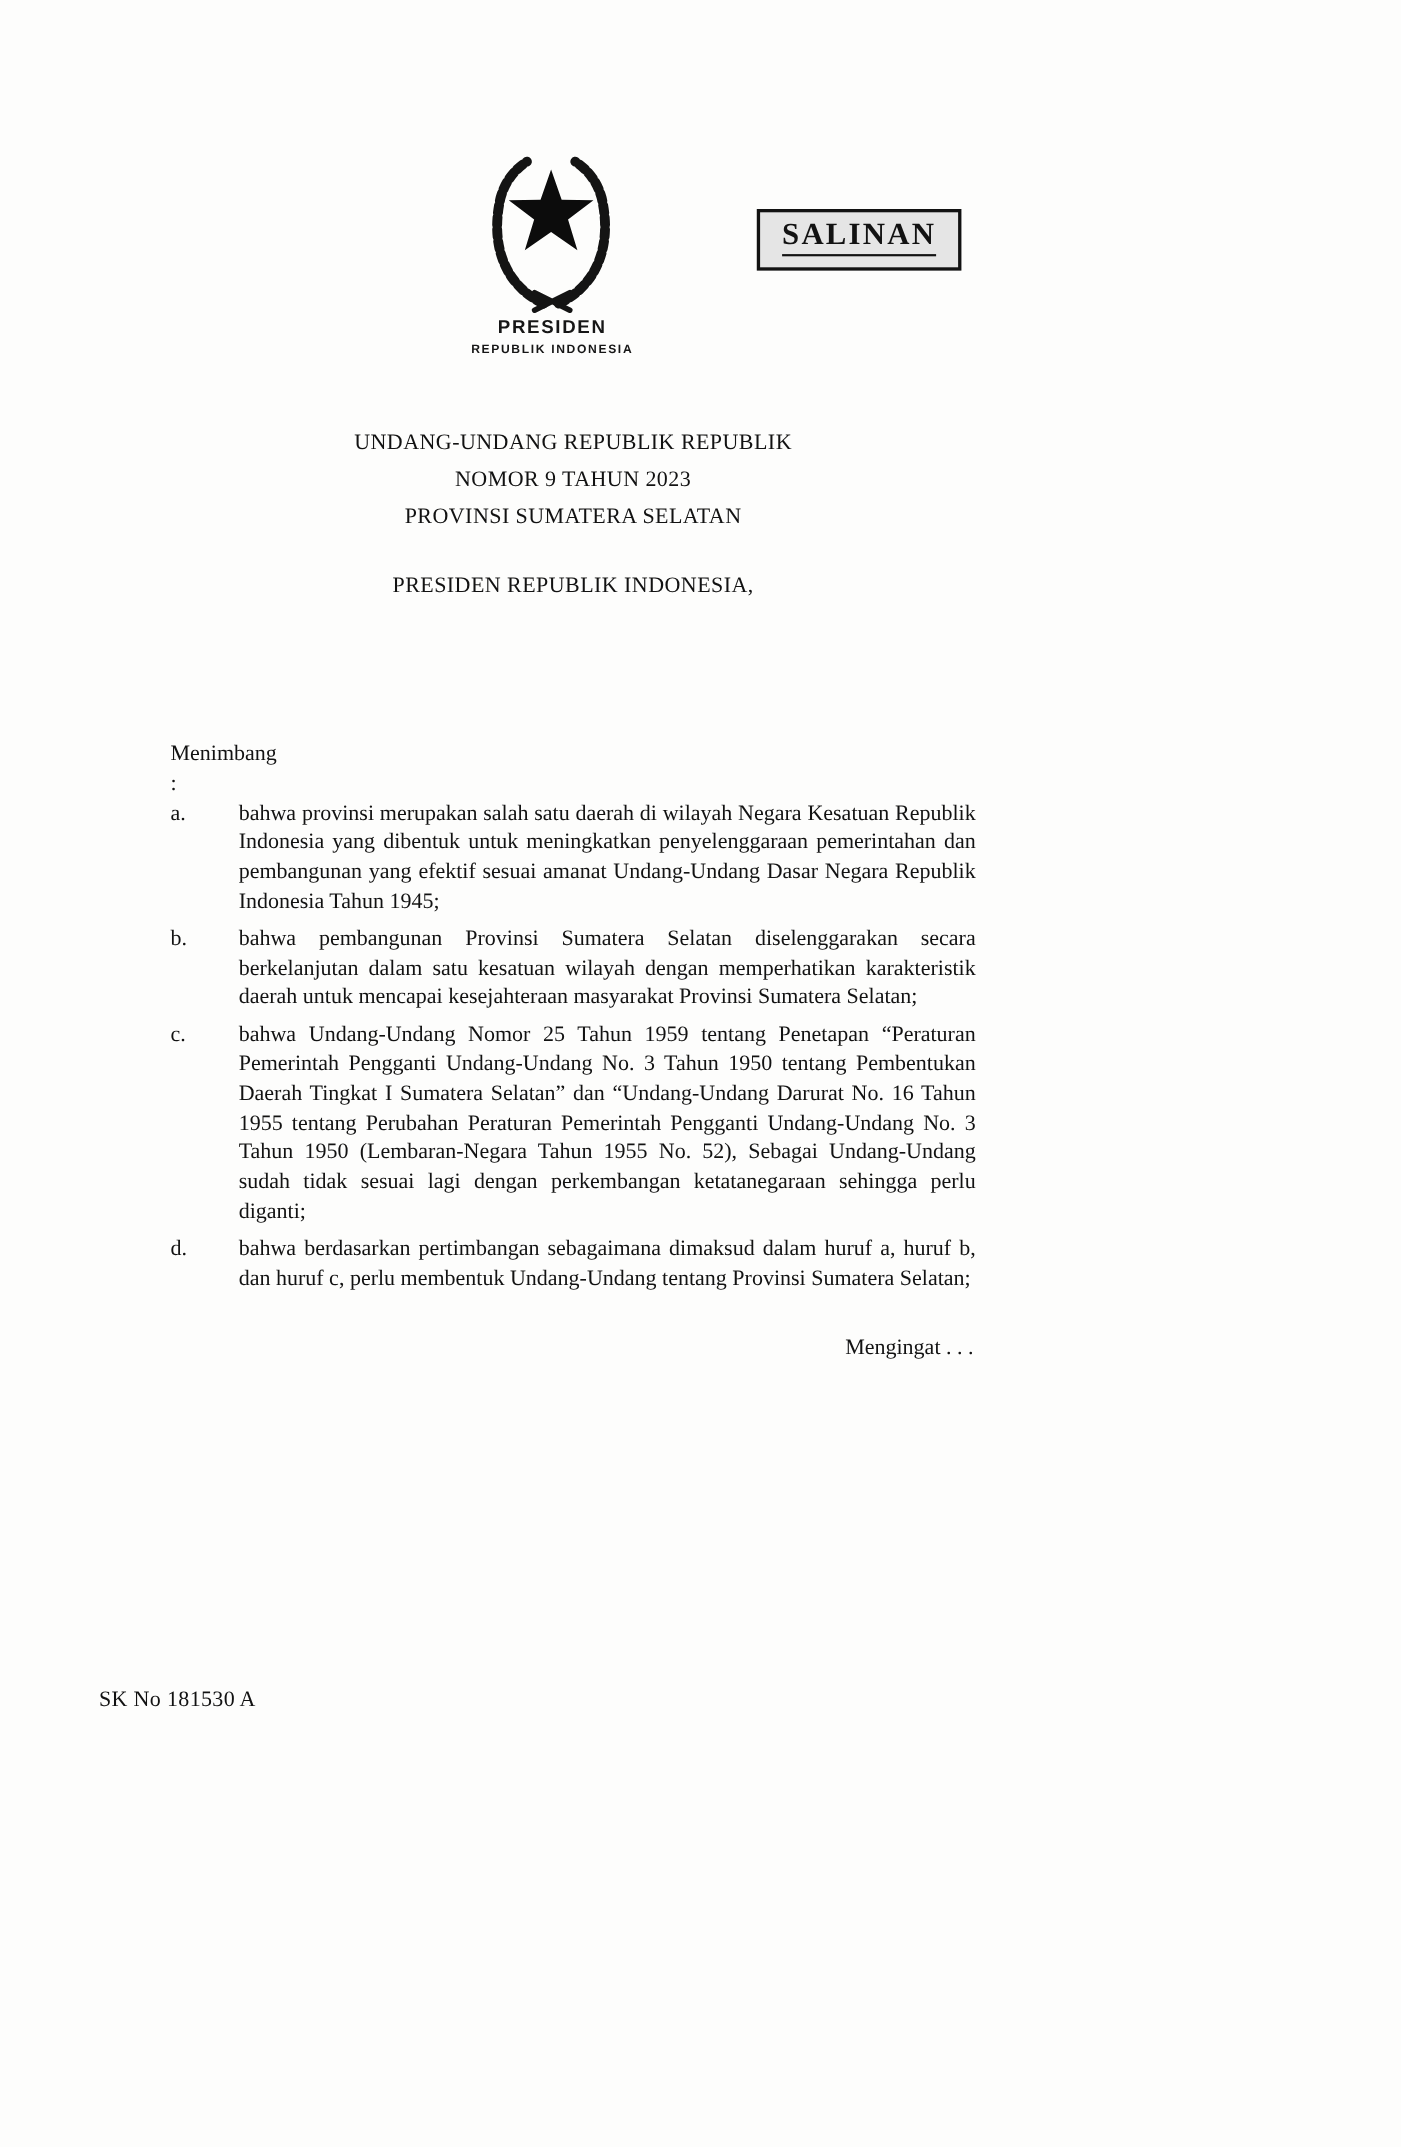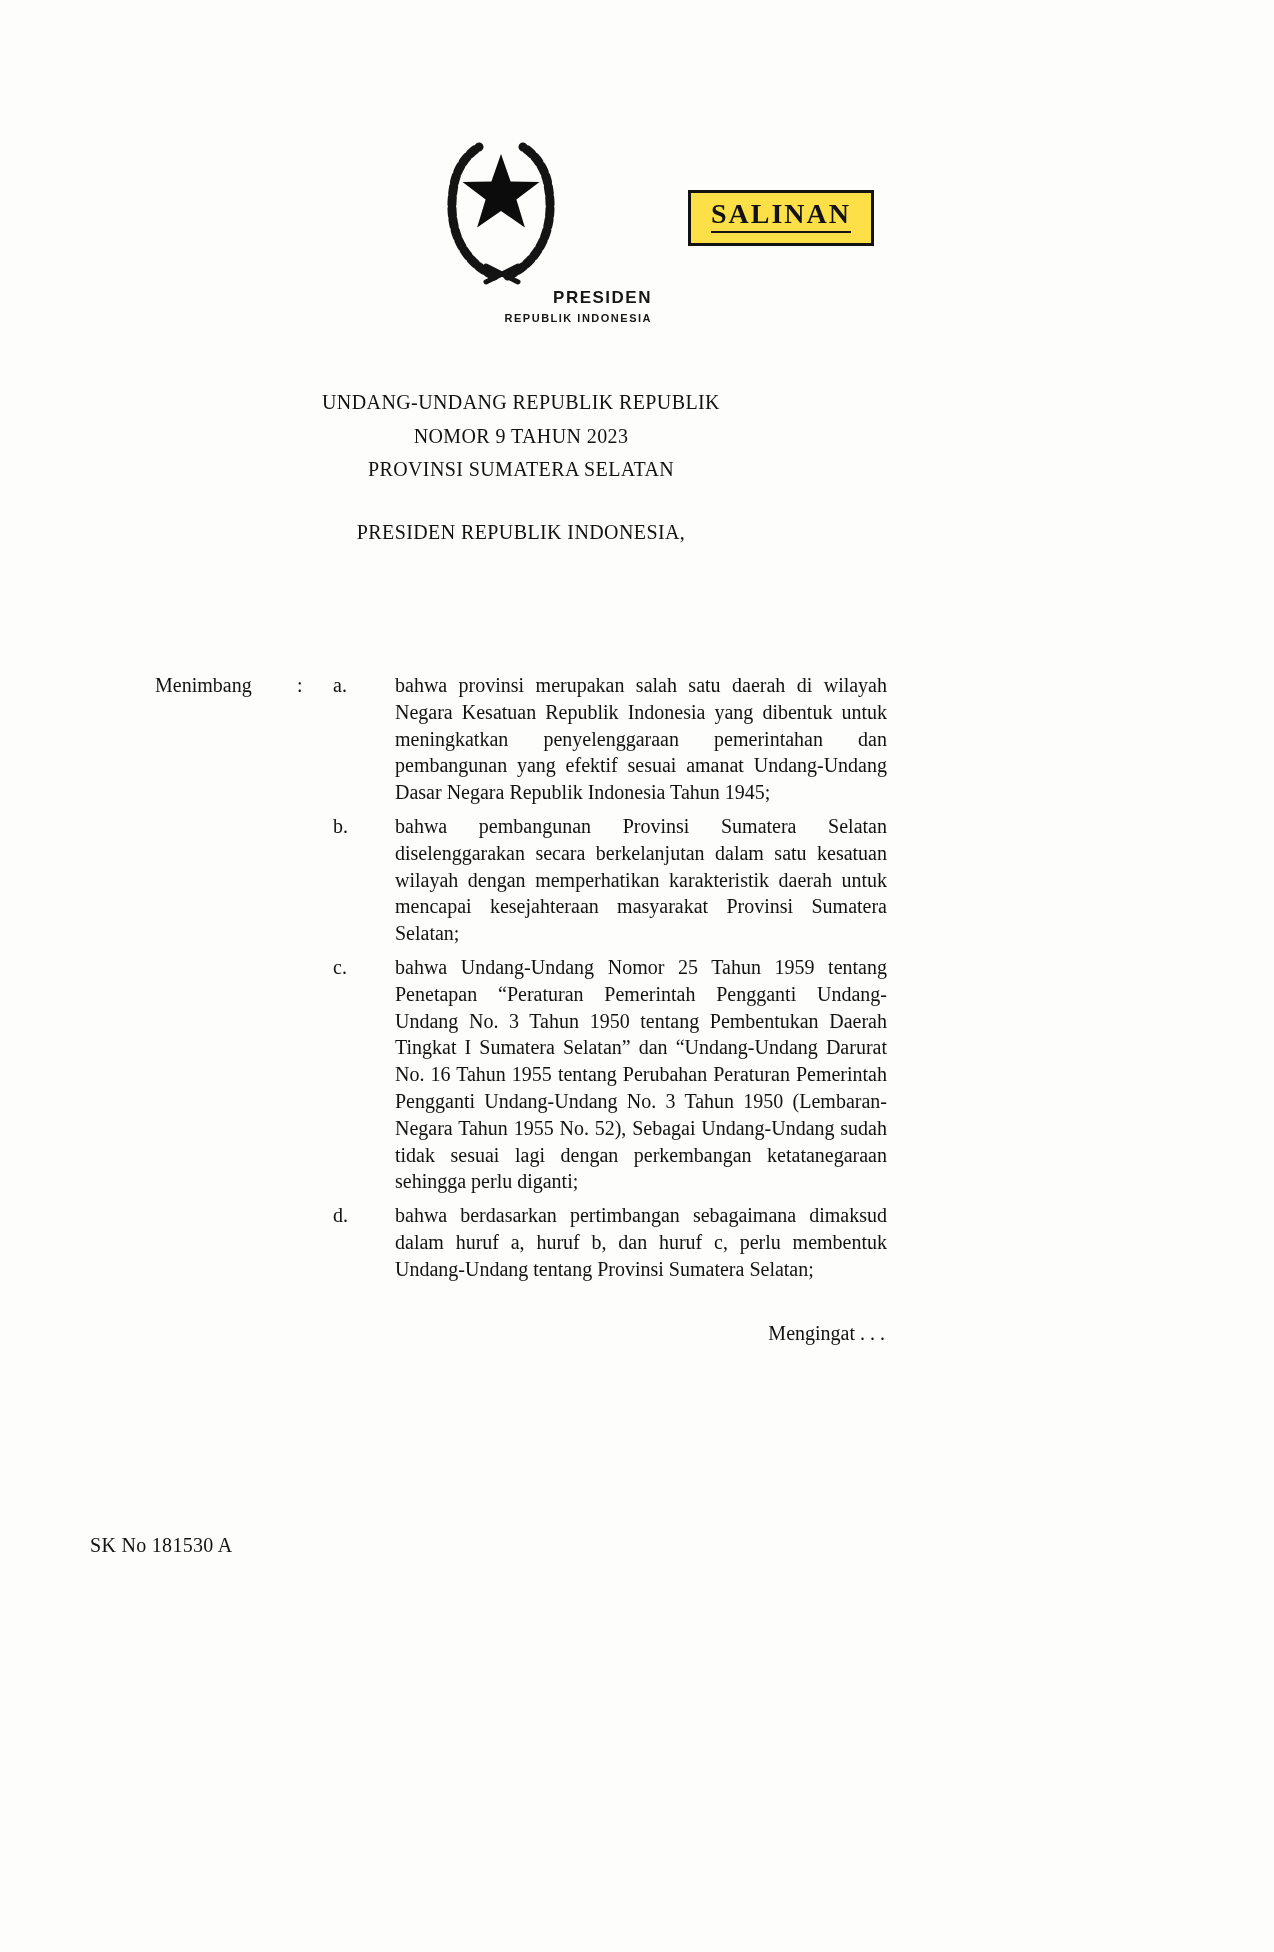--- a/index.html
+++ b/index.html
@@ -9,52 +9,52 @@
     width:1274px; height:1952px;
     margin:0 auto;
     background:#fdfdfc;
     font-family:"Liberation Serif", serif;
     color:#121212;
     overflow:hidden;
   }
   .emblem { position:absolute; left:430px; top:134px; width:142px; height:152px; }
   .letterhead {
     position:absolute; left:352px; top:288px; width:300px;
-    text-align:right;
+    text-align:center;
     font-family:"Liberation Sans", sans-serif;
     font-weight:bold; color:#161616;
   }
   .letterhead .lh1 { font-size:17px; letter-spacing:1.5px; }
   .letterhead .lh2 { font-size:11px; letter-spacing:1.5px; margin-top:4px; }
   .salinan {
     position:absolute; left:688px; top:190px;
     border:3px solid #121212;
     padding:5px 20px 10px 20px;
-    background:#fde047;
+    background:#e5e5e5;
   }
   .salinan span {
     display:inline-block;
     font-family:"Liberation Serif", serif;
     font-weight:bold; font-size:28px; letter-spacing:2px;
     border-bottom:2px solid #121212;
     padding-bottom:1px;
   }
   .title-block {
     position:absolute; left:155px; top:386px; width:732px;
     text-align:center;
     font-size:20px; line-height:33.5px;
     letter-spacing:0.4px;
   }
   .invocation { margin-top:20px; }
   .issuer { margin-top:29px; }
   .consider {
     position:absolute; left:155px; top:672px; width:732px;
     font-size:20px; line-height:26.8px;
   }
-  .consider-row { display:flex; align-items:flex-start; }
+  .consider-row { display:flex; align-items:flex-start;flex-direction:column; }
   .c-label { width:142px; flex:none; }
   .c-colon { width:36px; flex:none; }
   .c-items { flex:1; }
   .c-item { display:flex; align-items:flex-start; margin-bottom:7px; }
   .c-letter { width:42px; flex:none; }
   .c-text { flex:1; text-align:justify;margin-left:20px; }
   .continuation { text-align:right; margin-top:30px; padding-right:2px; }
   .footer {
     position:absolute; left:90px; top:1534px;
     font-size:20px; letter-spacing:0.3px;

